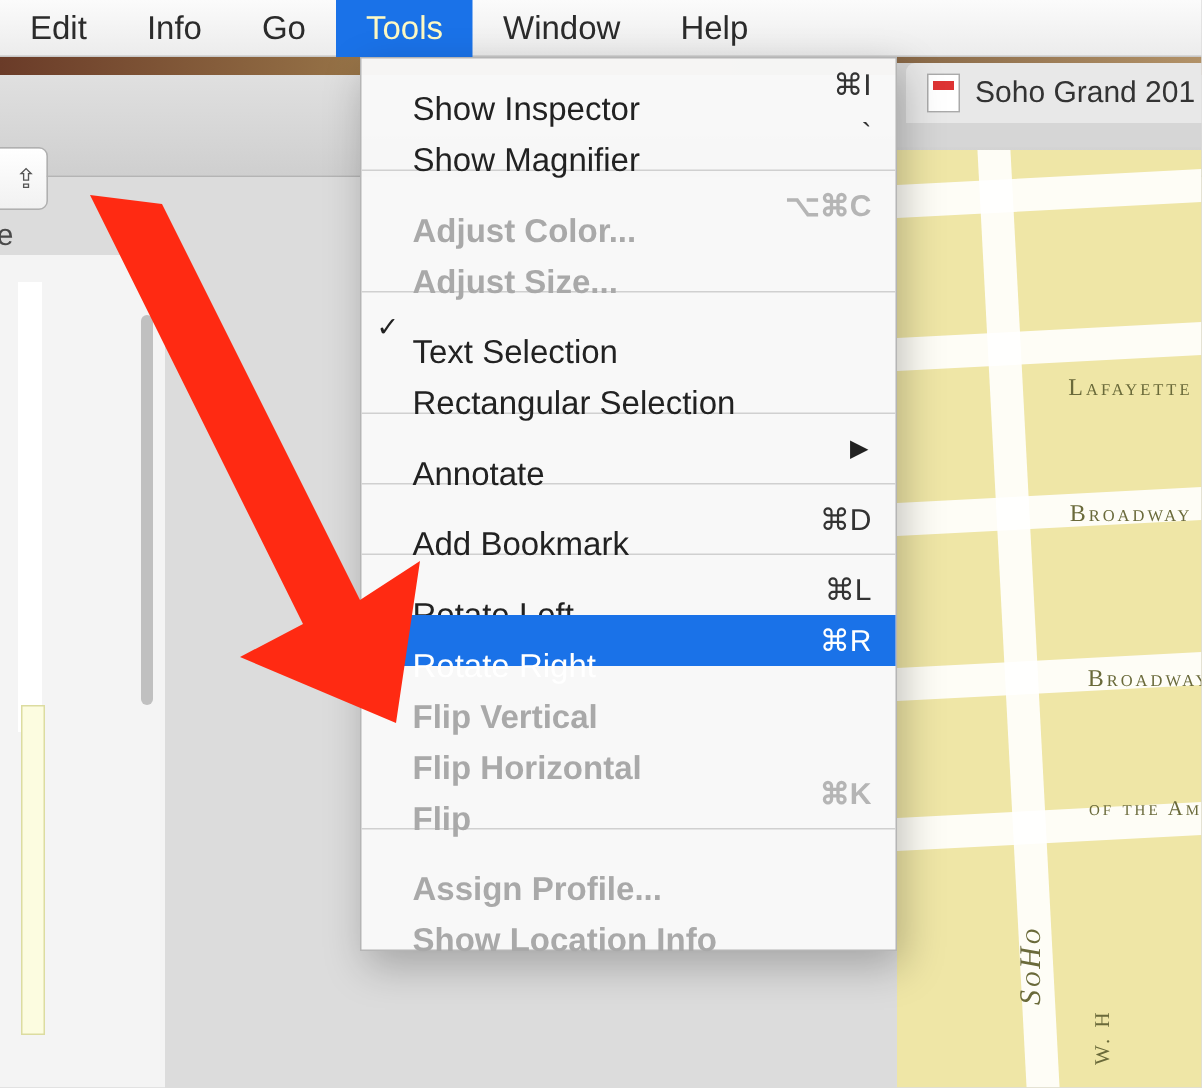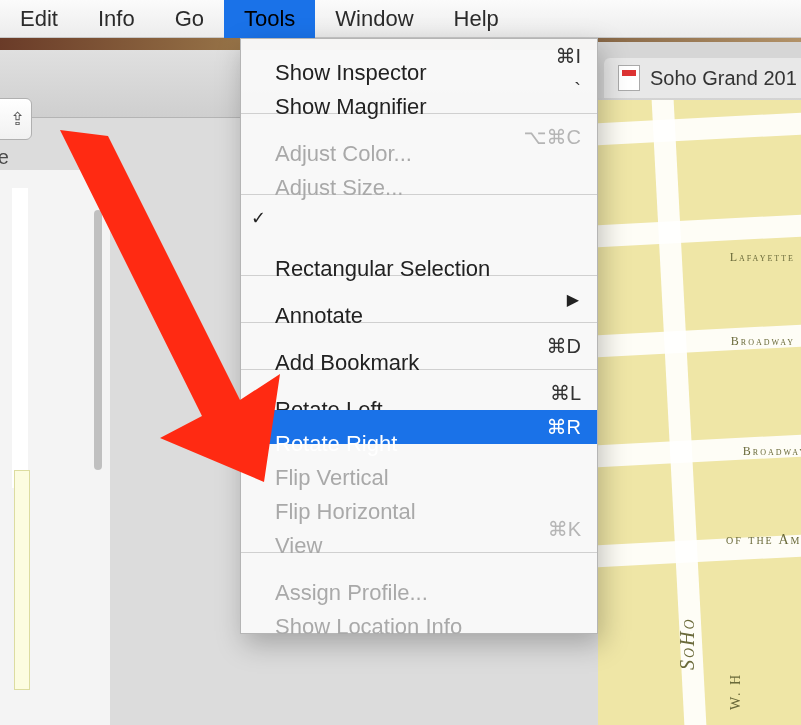--- a/index.html
+++ b/index.html
@@ -23,21 +23,21 @@
     padding-left: 0;
     border-bottom: 1px solid #c8c8c8;
     z-index: 4;
   }
   .menubar .mitem {
     padding: 6px 20px;
     cursor: default;
   }
   .menubar .mitem.active {
     background: #1a72e8;
-    color: #000000;
+    color: #fef9c3;
   }
   .toolbar-bg {
     position: absolute;
     top: 38px; left: 0; right: 0;
     height: 80px;
     background: linear-gradient(#e3e3e3, #cfcfcf);
     border-bottom: 1px solid #b4b4b4;
     z-index: 1;
   }
   .toolbar-bg .partial-btn {
@@ -89,32 +89,32 @@
     overflow:hidden;
   }
   .map-bg .street {
     position:absolute;
     background:#fff;
     opacity:0.9;
   }
   .map-bg .streetname {
     position:absolute;
     font-family: Georgia, "Times New Roman", serif;
-    font-size:12px;
+    font-size:16px;
     letter-spacing:2px;
     color:#6a6a3a;
     font-variant: small-caps;
   }
   .map-bg .vname { transform: rotate(-90deg); transform-origin: left top; }
   .tab-strip {
     position:absolute;
     top:42px; left:598px; right:0;
     height:56px;
     background:#d6d6d6;
-    display:flex; align-items:flex-end;
+    display:flex; align-items:flex-start;
     z-index:3;
   }
   .tab {
     display:flex; align-items:center;
     background:#e8e8e8;
     height:40px;
     padding:0 14px;
     font-size:20px;
     color:#333;
     margin-left:6px;
@@ -147,21 +147,21 @@
   .dropdown .row {
     display:flex;
     align-items:center;
     height:34px;
     font-size:22px;
     color:#222;
     padding-left:34px;
     padding-right:16px;
     position:relative;
   }
-  .dropdown .row.disabled { color:#a9a9a9; }
+  .dropdown .row.disabled { color:#a9a9a9;font-weight:bold; }
   .dropdown .row .label { flex:1;margin-top:33px; }
   .dropdown .row .shortcut { color:#333; font-size:20px; }
   .dropdown .row.disabled .shortcut { color:#b5b5b5; }
   .dropdown .row.highlight {
     background:#1a72e8;
     color:#fff;
   }
   .dropdown .row.highlight .shortcut { color:#fff; }
   .dropdown .sep {
     height:1px;
@@ -255,20 +255,21 @@
   <div class="row disabled">
     <span class="label">Adjust Color...</span>
     <span class="shortcut">⌥⌘C</span>
   </div>
   <div class="row disabled">
     <span class="label">Adjust Size...</span>
   </div>
   <div class="sep"></div>
   <div class="row">
     <span class="check">✓</span>
+    <span class="label">Text Selection</span>
   </div>
   <div class="row">
     <span class="label">Rectangular Selection</span>
   </div>
   <div class="sep"></div>
   <div class="row">
     <span class="label">Annotate</span>
     <span class="submenu-arrow">▶</span>
   </div>
   <div class="sep"></div>
@@ -285,21 +286,21 @@
     <span class="label">Rotate Right</span>
     <span class="shortcut">⌘R</span>
   </div>
   <div class="row disabled">
     <span class="label">Flip Vertical</span>
   </div>
   <div class="row disabled">
     <span class="label">Flip Horizontal</span>
   </div>
   <div class="row disabled">
-    <span class="label">View</span>
+    <span class="label">Flip</span>
     <span class="shortcut">⌘K</span>
   </div>
   <div class="sep"></div>
   <div class="row disabled">
     <span class="label">Assign Profile...</span>
   </div>
   <div class="row disabled">
     <span class="label">Show Location Info</span>
   </div>
 </div>

